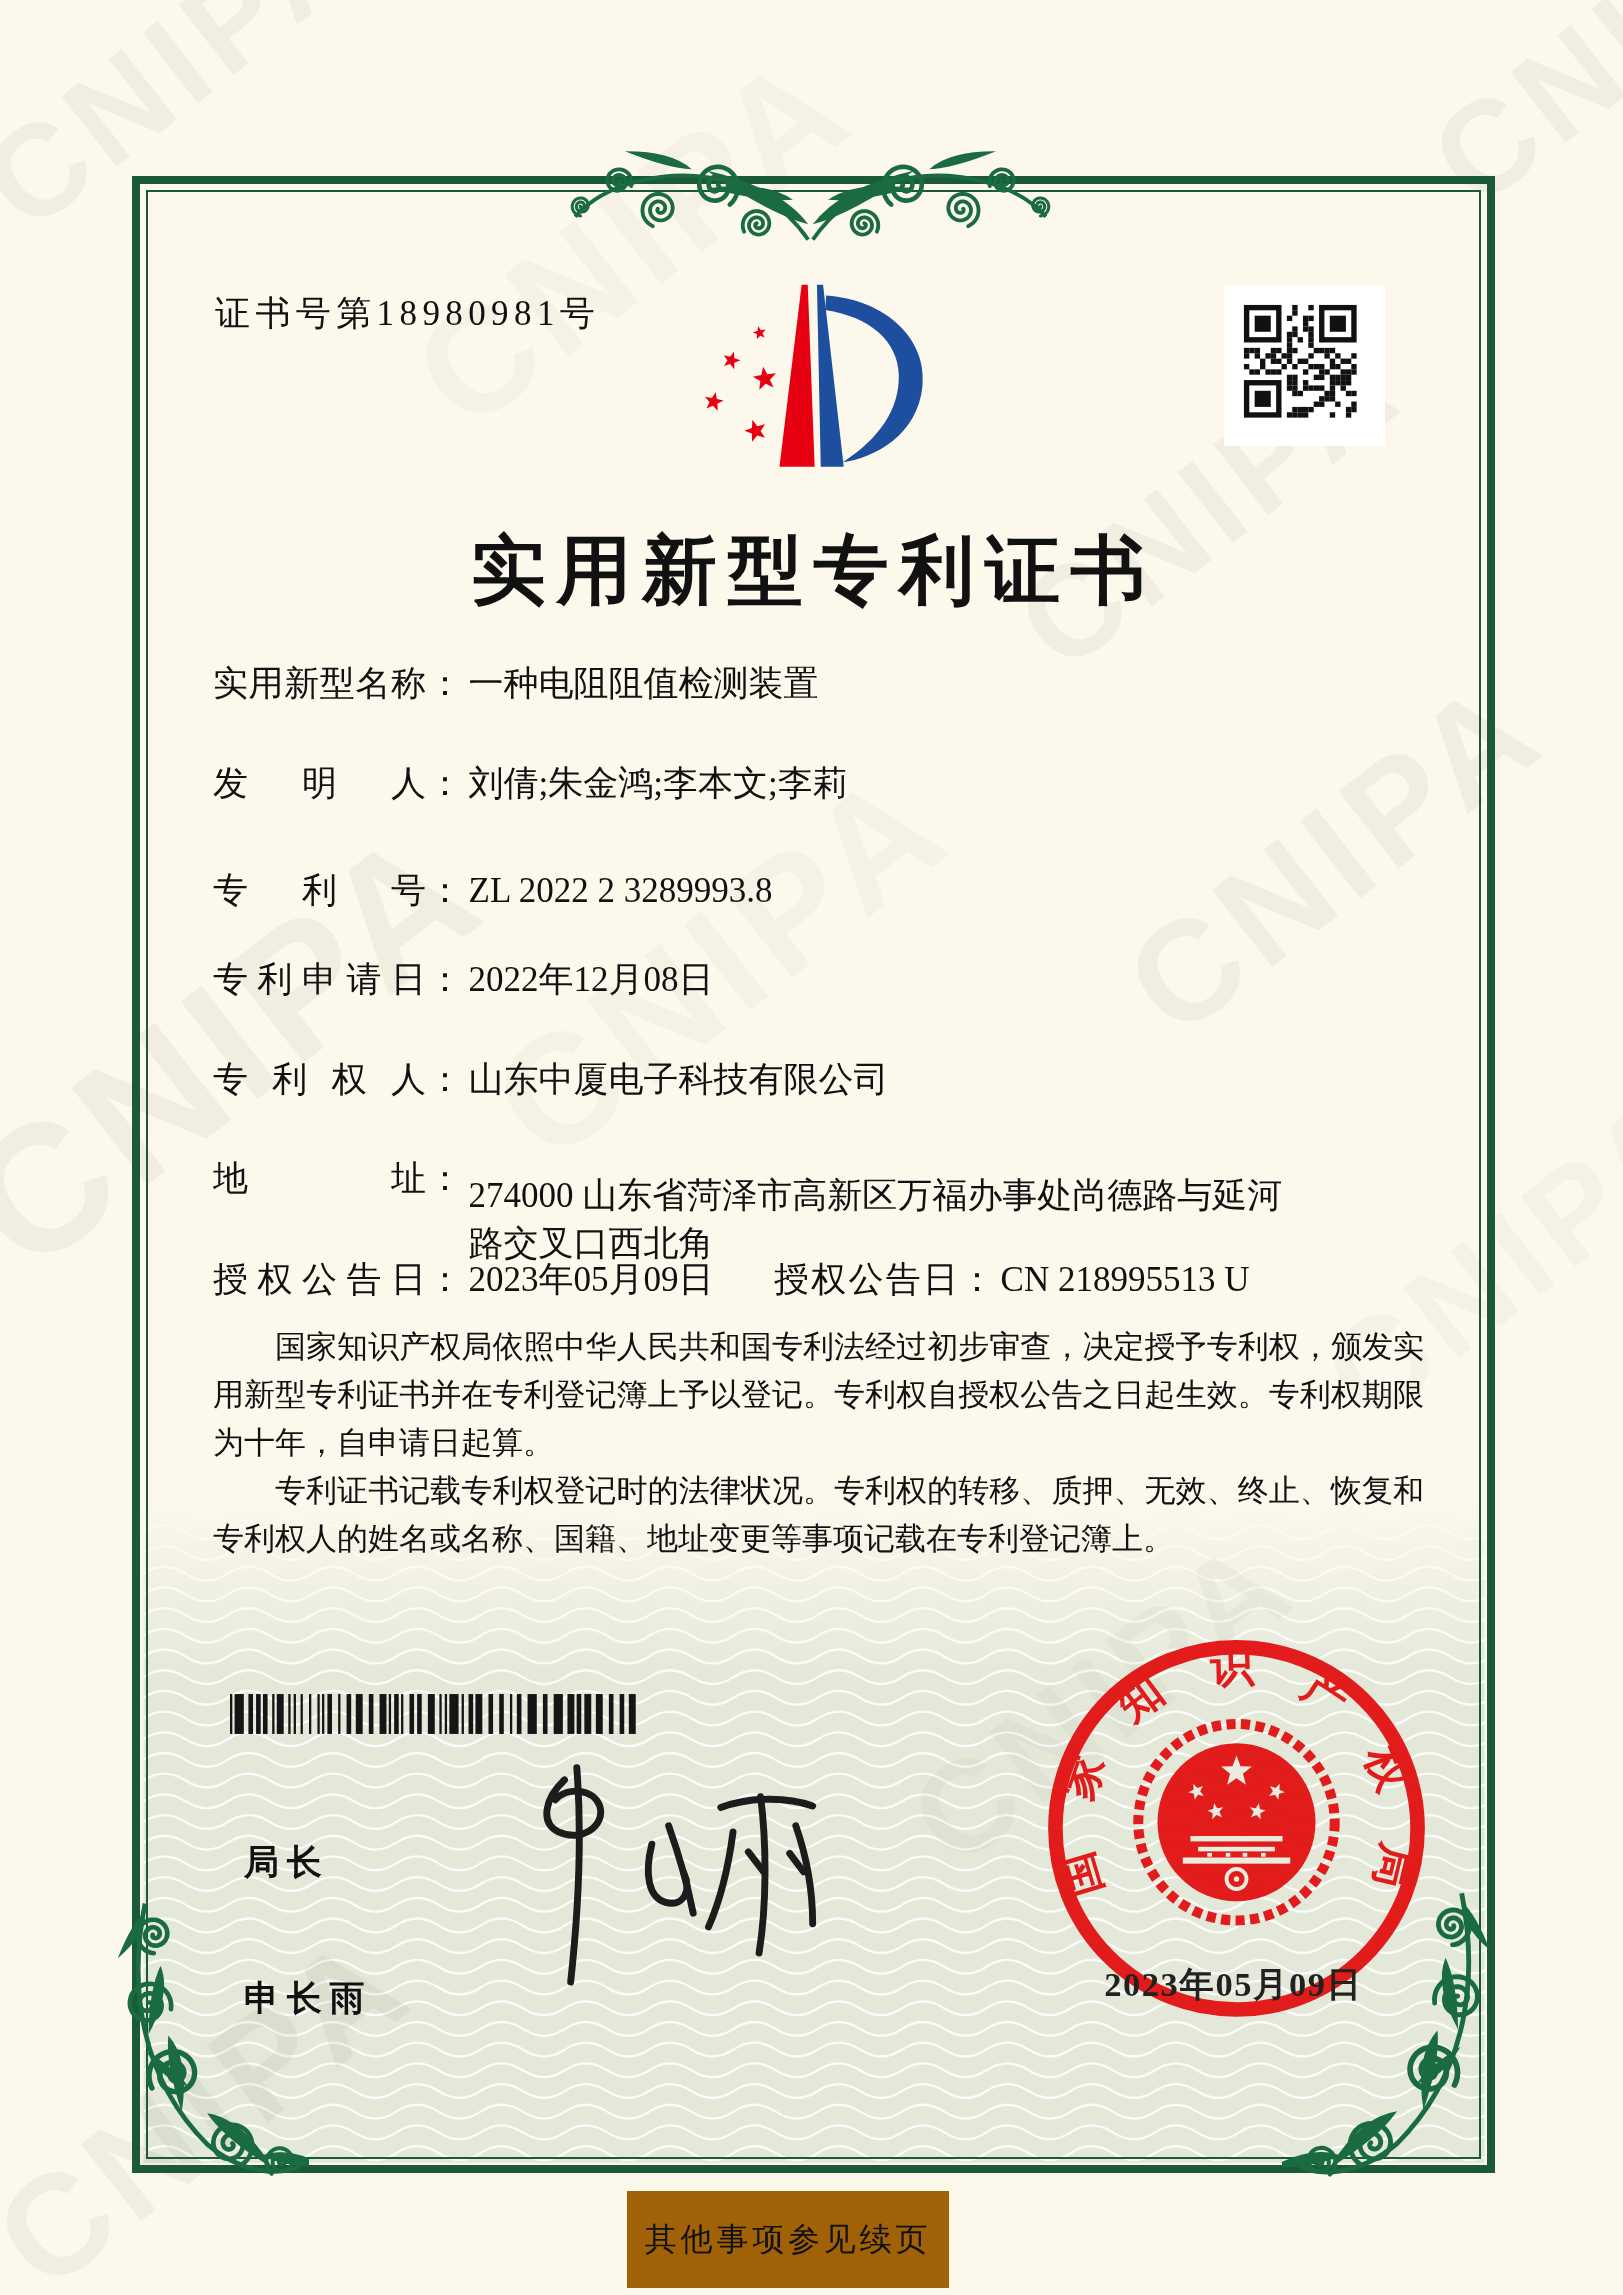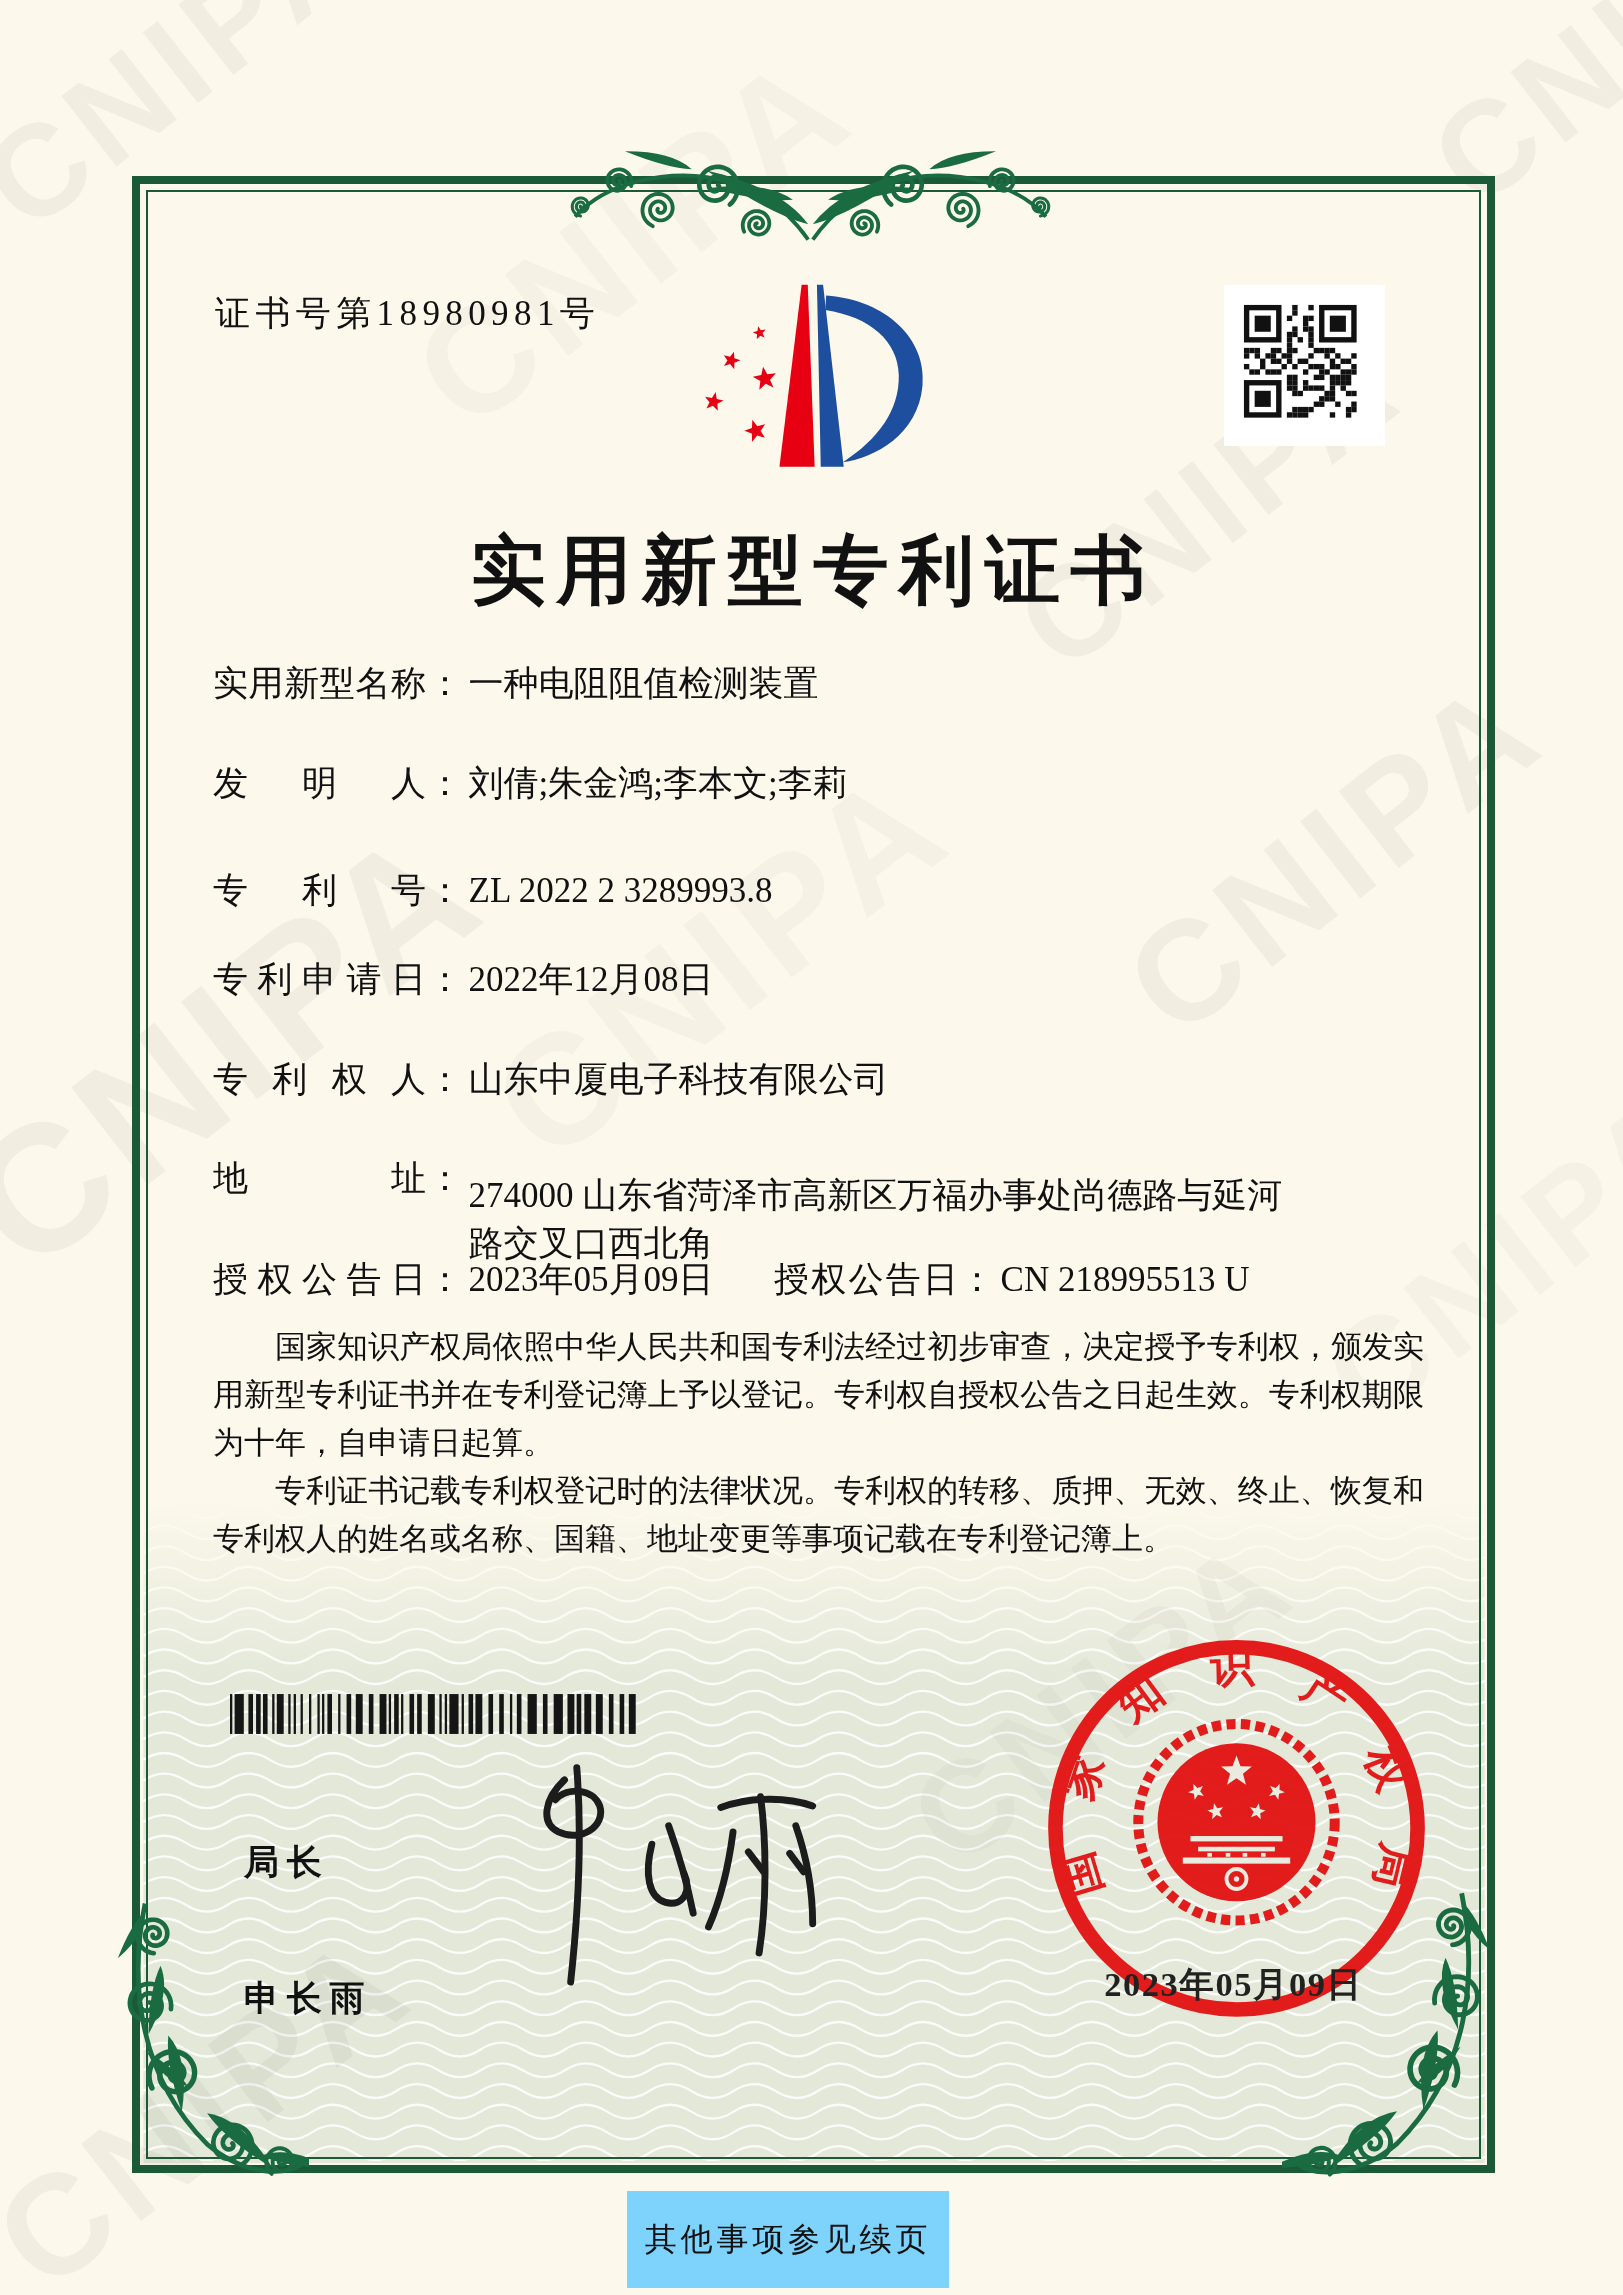--- a/index.html
+++ b/index.html
@@ -55,21 +55,21 @@
             letter-spacing:7.7px;z-index:5;}
   #director-title{top:1839px;}
   #director-name{top:1947px;margin-top:28px;}
   #signature{position:absolute;left:491px;top:1752px;z-index:5;}
   
   #seal{position:absolute;left:1037px;top:1635px;z-index:6;}
   #seal text{font-family:"Liberation Serif","DejaVu Serif",serif;}
   
   #page-note{position:absolute;left:132px;top:2101px;width:1363px;text-align:center;
              font-size:28px;letter-spacing:3.1px;z-index:5;}
-  #cont-box{position:absolute;left:627px;top:2191px;width:322px;height:97px;background:#7dd3fc;
+  #cont-box{position:absolute;left:627px;top:2191px;width:322px;height:97px;background:#a16207;
             z-index:5;text-align:center;}
   #cont-note{line-height:97px;font-size:32px;letter-spacing:3.8px;}
 </style>
 </head>
 <body>
 
 <div id="page">
 
   <span class="wm">CNIPA</span>
   <span class="wm">CNIPA</span>

